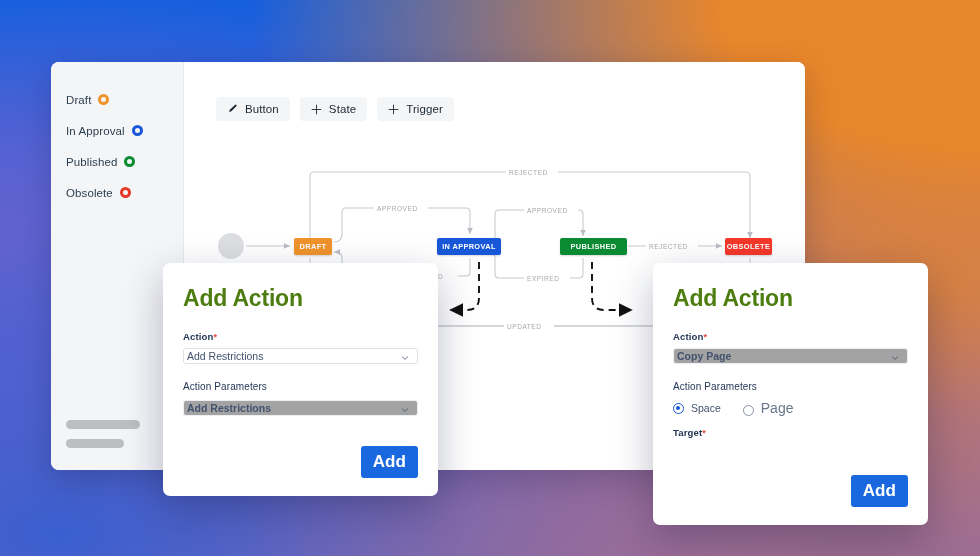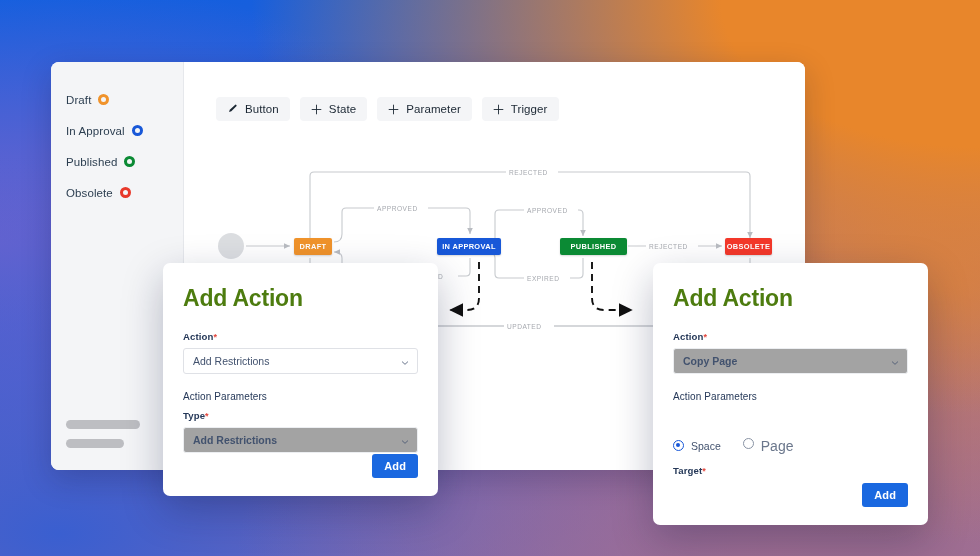--- a/index.html
+++ b/index.html
@@ -136,66 +136,66 @@
   .field-label {
     font-size: 9.6px;
     font-weight: bold;
     color: #253858;
     margin-bottom: 6px;
     letter-spacing: .1px;
   }
   .req { color: #e3453b; font-size: 9px; }
   .select {
     position: relative;
-    height: 26px;
+    height: 16px;
     border: 1px solid #dfe1e6;
     border-radius: 3px;
     background: #fff;
     display: flex;
     align-items: center;
-    padding: 0 22px 0 9px;
+    padding: 0 22px 0 3px;
     font-size: 10.5px;
     color: #42526e;
   }
   .select.grey { background: #a3a3a3; border-color: #eceef1; font-weight: bold; }
   .caret {
     position: absolute; right: 8px; top: 50%;
     transform: translateY(-50%);
     width: 8px; height: 8px;
   }
   .section-label {
     font-size: 10px;
     font-weight: normal;
     color: #253858;
     margin-top: 17px;
     margin-bottom: 8px;
     letter-spacing: .1px;
   }
   .radios { display: flex; align-items: center; gap: 22px; margin-bottom: 11px; }
-  .radio { display: flex; align-items: flex-start; gap: 7px; margin-top: 28px; }
+  .radio { display: flex; align-items: flex-end; gap: 7px; }
   .radio .dot {
     width: 11px; height: 11px; border-radius: 50%;
     border: 1.6px solid #8993a4; background: #fff;
     position: relative; flex: 0 0 11px;
   }
   .radio.sel .dot { border-color: #1858d8; }
   .radio.sel .dot::after {
     content: ""; position: absolute;
     left: 2.2px; top: 2.2px; width: 4.2px; height: 4.2px;
     border-radius: 50%; background: #1858d8;
   }
   .radio .rlabel { font-size: 10.5px; color: #42526e; }
   .radio .rlabel.small { font-size: 14px; color: #6b778c; }
 
   .add-btn {
     position: absolute;
     right: 20px; bottom: 18px;
     background: #1a68e0;
     color: #fff;
-    font-size: 11px;
+    font-size: 17px;
     font-weight: bold;
     border: none;
     border-radius: 3px;
     padding: 6px 12px;
     letter-spacing: .1px;
     cursor: pointer;
   }
 </style>
 </head>
 <body>
@@ -247,28 +247,20 @@
 
         <div class="tool-btn">
           <span class="tool-ico">
             <svg width="11" height="11" viewBox="0 0 16 16">
                 <path d="M8 1.6v12.8M1.6 8h12.8" stroke="#1b2733" stroke-width="1.3" stroke-linecap="round"></path>
               </svg>
           </span>
           <span>State</span>
         </div>
 
-        <div class="tool-btn">
-          <span class="tool-ico">
-            <svg width="11" height="11" viewBox="0 0 16 16">
-                <path d="M8 1.6v12.8M1.6 8h12.8" stroke="#1b2733" stroke-width="1.3" stroke-linecap="round"></path>
-              </svg>
-          </span>
-          <span>Parameter</span>
-        </div>
 
         <div class="tool-btn">
           <span class="tool-ico">
             <svg width="11" height="11" viewBox="0 0 16 16">
                 <path d="M8 1.6v12.8M1.6 8h12.8" stroke="#1b2733" stroke-width="1.3" stroke-linecap="round"></path>
               </svg>
           </span>
           <span>Trigger</span>
         </div>
       </div>
@@ -359,23 +351,20 @@
       <span>Add Restrictions</span>
       <span class="caret">
         <svg width="8" height="8" viewBox="0 0 12 12">
             <path d="M2 4.3 L6 8 L10 4.3" stroke="#42526e" stroke-width="1.2" fill="none" stroke-linecap="round" stroke-linejoin="round"></path>
           </svg>
       </span>
     </div>
 
     <div class="section-label">Action Parameters</div>
 
-    <div class="field-label">
-      <span>Type</span><span class="req">*</span>
-    </div>
     <div class="select grey">
       <span>Add Restrictions</span>
       <span class="caret">
         <svg width="8" height="8" viewBox="0 0 12 12">
             <path d="M2 4.3 L6 8 L10 4.3" stroke="#42526e" stroke-width="1.2" fill="none" stroke-linecap="round" stroke-linejoin="round"></path>
           </svg>
       </span>
     </div>
 
     <button class="add-btn">Add</button>

